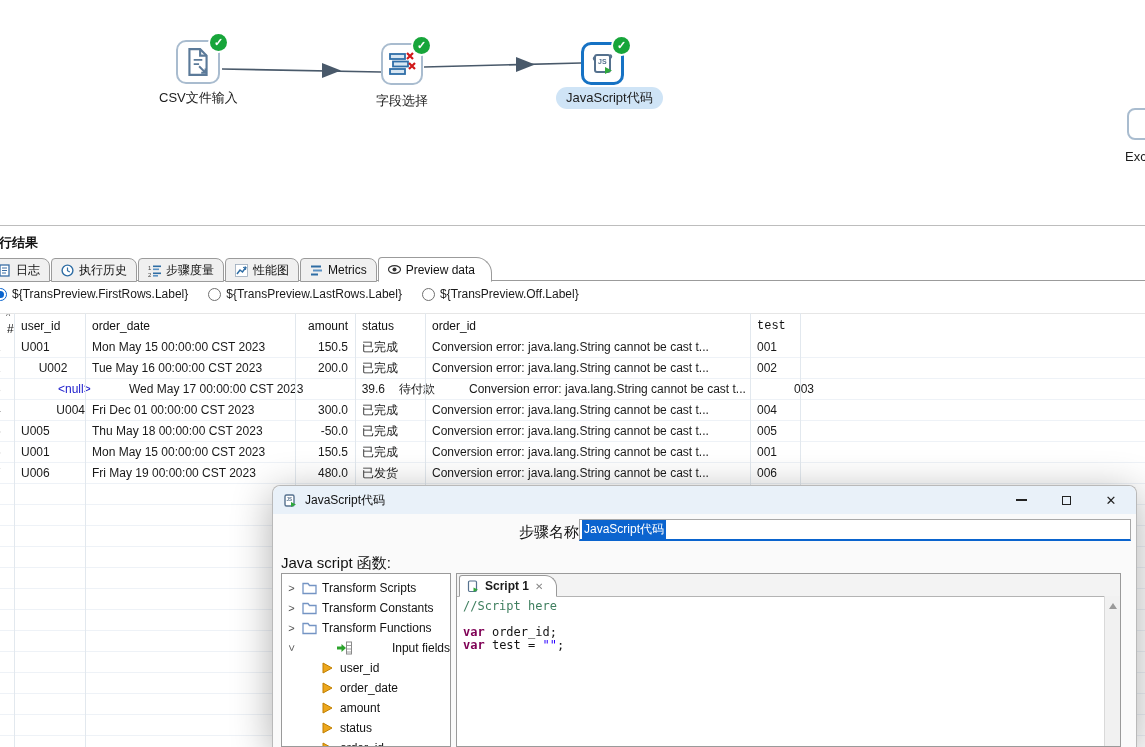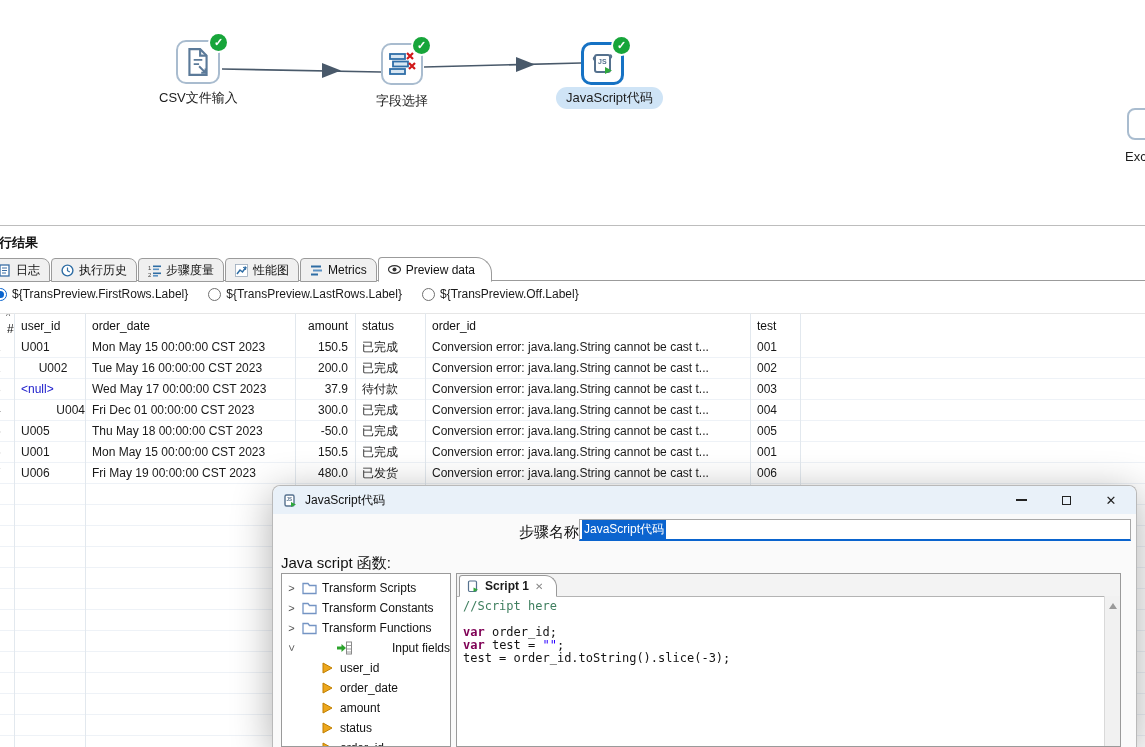--- a/index.html
+++ b/index.html
@@ -220,21 +220,21 @@
   <div id="thead">
       <div class="hcell" style="width: 14px;">
         <span class="hcaret">^</span>
         <span style="margin-top: 6px;">#</span>
       </div>
       <div class="hcell" style="width: 71px;">user_id</div>
       <div class="hcell" style="width: 210px;">order_date</div>
       <div class="hcell r" style="width: 60px;">amount</div>
       <div class="hcell" style="width: 70px;">status</div>
       <div class="hcell" style="width: 325px;">order_id</div>
-      <div class="hcell" style="width: 50px;">test</div>
+      <div class="hcell" style="width: 50px; font-family: Liberation Mono, monospace;">test</div>
     </div>
   <div id="tbody">
       <div class="trow">
         <div class="tcell rownum" style="width: 14px;">1</div>
         <div class="tcell" style="width: 71px;">U001</div>
         <div class="tcell" style="width: 210px;">Mon May 15 00:00:00 CST 2023</div>
         <div class="tcell r" style="width: 60px;">150.5</div>
         <div class="tcell" style="width: 70px;">已完成</div>
         <div class="tcell" style="width: 325px;">Conversion error: java.lang.String cannot be cast t...</div>
         <div class="tcell" style="width: 50px;">001</div>
@@ -243,23 +243,23 @@
         <div class="tcell rownum" style="width: 14px;">2</div>
         <div class="tcell" style="width: 71px; text-align: center;">U002</div>
         <div class="tcell" style="width: 210px;">Tue May 16 00:00:00 CST 2023</div>
         <div class="tcell r" style="width: 60px;">200.0</div>
         <div class="tcell" style="width: 70px;">已完成</div>
         <div class="tcell" style="width: 325px;">Conversion error: java.lang.String cannot be cast t...</div>
         <div class="tcell" style="width: 50px;">002</div>
       </div>
       <div class="trow">
         <div class="tcell rownum" style="width: 14px;">3</div>
-        <div class="tcell null-val" style="width: 71px;">&lt;null&gt;</div>
+        <div class="tcell null-val" style="width: 71px; margin-left: 37px;">&lt;null&gt;</div>
         <div class="tcell" style="width: 210px;">Wed May 17 00:00:00 CST 2023</div>
-        <div class="tcell r" style="width: 60px;">37.9</div>
+        <div class="tcell r" style="width: 60px;">39.6</div>
         <div class="tcell" style="width: 70px;">待付款</div>
         <div class="tcell" style="width: 325px;">Conversion error: java.lang.String cannot be cast t...</div>
         <div class="tcell" style="width: 50px;">003</div>
       </div>
       <div class="trow">
         <div class="tcell rownum" style="width: 14px;">4</div>
         <div class="tcell" style="width: 71px; text-align: right;">U004</div>
         <div class="tcell" style="width: 210px;">Fri Dec 01 00:00:00 CST 2023</div>
         <div class="tcell r" style="width: 60px;">300.0</div>
         <div class="tcell" style="width: 70px;">已完成</div>
@@ -440,21 +440,20 @@
           </svg>
           <span>Script 1</span>
           <span class="x">✕</span>
         </div>
       </div>
       <div id="code">
           <div class="cl"><span class="tok-comment">//Script here</span></div>
           <div class="cl"></div>
           <div class="cl"><span class="tok-keyword">var</span><span class="tok-plain"> order_id;</span></div>
           <div class="cl"><span class="tok-keyword">var</span><span class="tok-plain"> test = </span><span class="tok-string">""</span><span class="tok-plain">;</span></div>
-          <div class="cl"><span class="tok-plain">test = order_id.toString().slice(-3);</span></div>
         </div>
       <div id="sbar">
         <div class="sbar-up"></div>
       </div>
     </div>
   </div>
 
 </div>
 
 </body></html>

